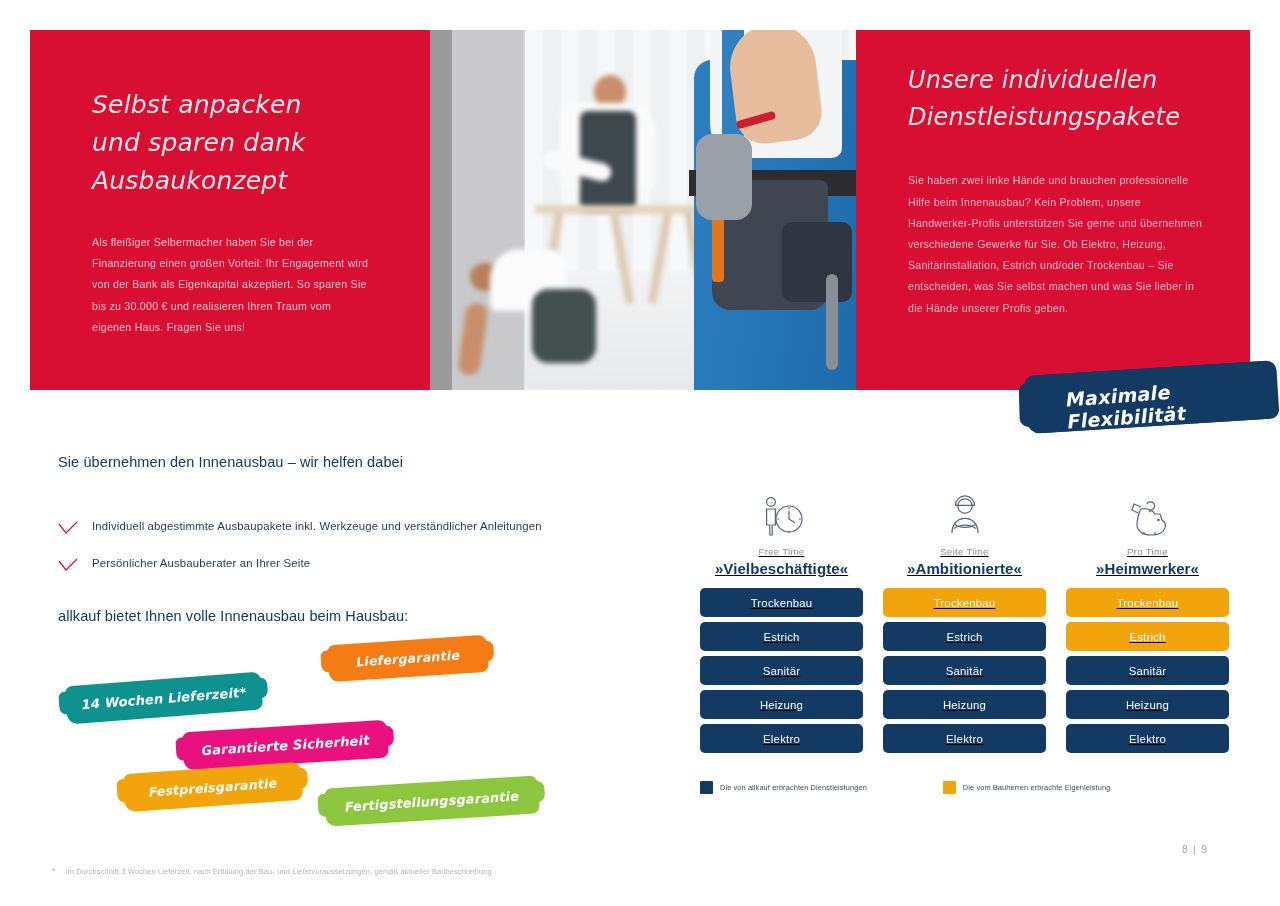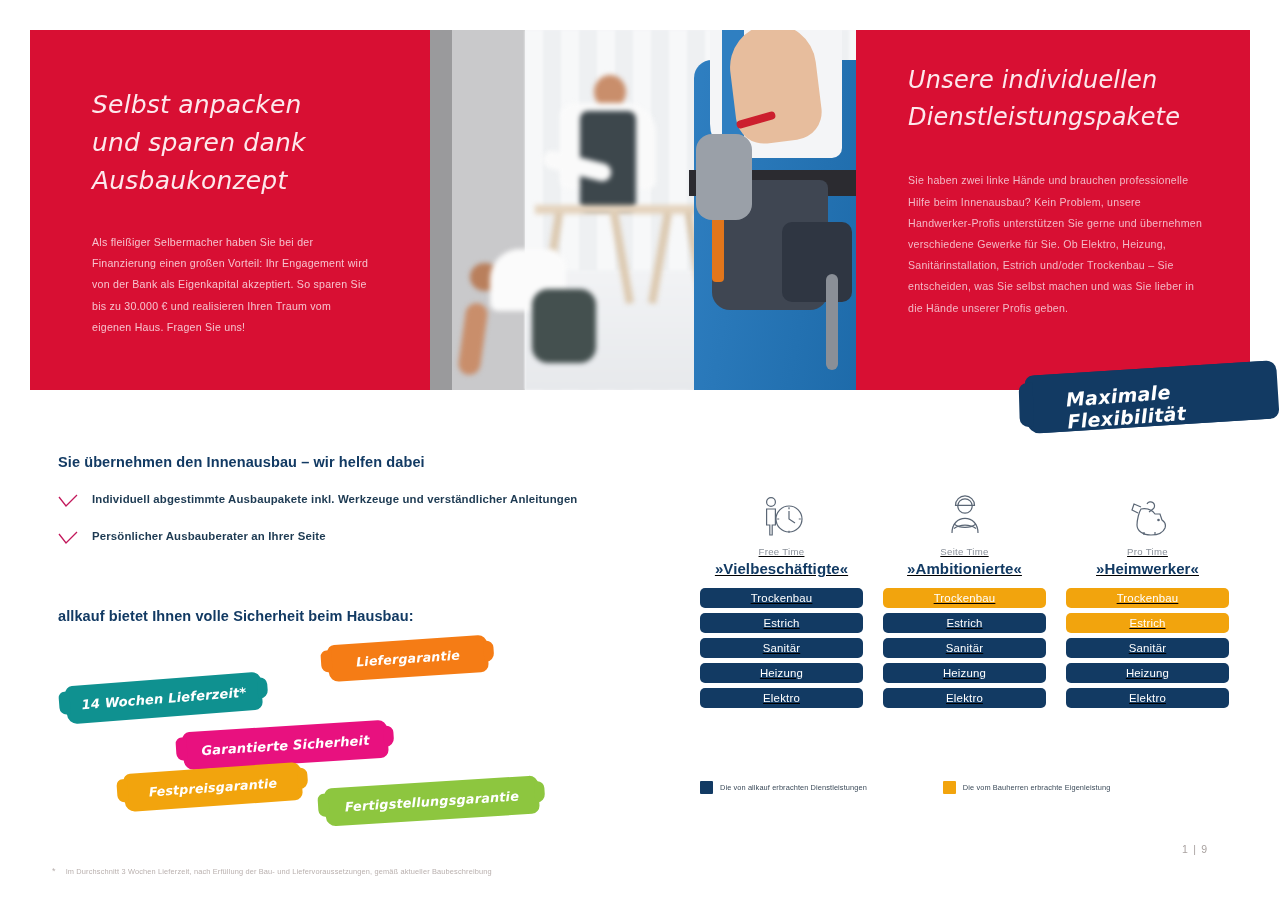--- a/index.html
+++ b/index.html
@@ -90,27 +90,27 @@
   }
   .flexbadge span {
     position:absolute; left:38px; top:14px;
     font-family:"DejaVu Sans", sans-serif;
     font-style: italic; font-weight:700; font-size:19px;
     color:#ffffff; letter-spacing:.3px; transform: rotate(-0.6deg);
   }
 
   
   .sec-title {
-    position:absolute; font-size:14.5px; font-weight:700; color:#123a63;
+    position:absolute; font-size:14.5px; font-weight:400; color:#123a63;
     letter-spacing:.1px;
   }
   #t1 { left:58px; top:454px; }
   #t2 { left:58px; top:608px; }
 
-  .checklist { position:absolute; left:58px; top:492px; width:520px;font-weight:bold; }
+  .checklist { position:absolute; left:58px; top:519px; width:520px; }
   .check-row { display:flex; align-items:flex-start; height:26px; margin-bottom:11px; }
   .check-ico { width:34px; flex:0 0 34px; padding-top:2px; }
   .check-txt { font-size:11.4px; color:#1d3a52; letter-spacing:.15px; line-height:1.25; }
 
   
   .badges { position:absolute; left:50px; top:640px; width:520px; height:185px; }
   .bg-badge {
     position:absolute; color:#fff; font-weight:700; font-style:italic;
     font-family:"DejaVu Sans", sans-serif;
     display:flex; align-items:center; justify-content:center;
@@ -132,21 +132,21 @@
   #b-green  { left:275px; top:142px; width:214px; height:38px; background:#8dc63f; font-size:12.8px; transform:rotate(-3.6deg); }
 
   
   .packages { position:absolute; left:700px; top:492px; width:530px; display:flex; gap:20px; }
   .pkg { width:163px;text-decoration:underline; }
   .pkg-icon { height:48px; display:flex; align-items:center; justify-content:center; }
   .pkg-sub { text-align:center; font-size:9.6px; color:#8a9099; margin-top:6px; letter-spacing:.3px; }
   .pkg-name { text-align:center; font-size:15px; font-weight:700; color:#123a63; margin-top:3px; letter-spacing:.1px; }
   .pkg-rows { margin-top:11px; }
   .pkg-row {
-    height:20px; border-radius:5px; margin-bottom:5px;
+    height:29px; border-radius:5px; margin-bottom:5px;
     display:flex; align-items:center; justify-content:center;
     font-size:11.4px; color:#ffffff; letter-spacing:.2px;
   }
   .pkg-row.svc { background:#123a63; }
   .pkg-row.own { background:#f2a40d; }
 
   
   .legend { position:absolute; left:700px; top:781px; display:flex; gap:76px; }
   .leg-item { display:flex; align-items:center; gap:7px; }
   .leg-sw { width:13px; height:13px; border-radius:1px; }
@@ -239,21 +239,21 @@
   <div class="check-row">
     <span class="check-ico">
       <svg width="20" height="14" viewBox="0 0 20 14">
           <path d="M1 3 L8 12 L19 1" fill="none" stroke="#c2185b" stroke-width="1.3"></path>
         </svg>
     </span>
     <span class="check-txt">Persönlicher Ausbauberater an Ihrer Seite</span>
   </div>
 </div>
 
-<div class="sec-title" id="t2">allkauf bietet Ihnen volle Sicherheit beim Hausbau:</div>
+<div class="sec-title" id="t2">allkauf bietet Ihnen volle Innenausbau beim Hausbau:</div>
 
 <div class="badges">
   <div class="bg-badge" id="b-teal">14 Wochen Lieferzeit*</div>
   <div class="bg-badge" id="b-orange">Liefergarantie</div>
   <div class="bg-badge" id="b-pink">Garantierte Sicherheit</div>
   <div class="bg-badge" id="b-yellow">Festpreisgarantie</div>
   <div class="bg-badge" id="b-green">Fertigstellungsgarantie</div>
 </div>
 
 <div class="packages">
@@ -330,13 +330,13 @@
   <div class="leg-item">
     <span class="leg-sw own"></span>
     <span class="leg-tx">Die vom Bauherren erbrachte Eigenleistung</span>
   </div>
 </div>
 
 <div class="footnote">
   <span class="star">*</span>
   <span>Im Durchschnitt 3 Wochen Lieferzeit, nach Erfüllung der Bau- und Liefervoraussetzungen, gemäß aktueller Baubeschreibung</span>
 </div>
-<div class="pageno">1 | 9</div>
+<div class="pageno">8 | 9</div>
 
 </body></html>

